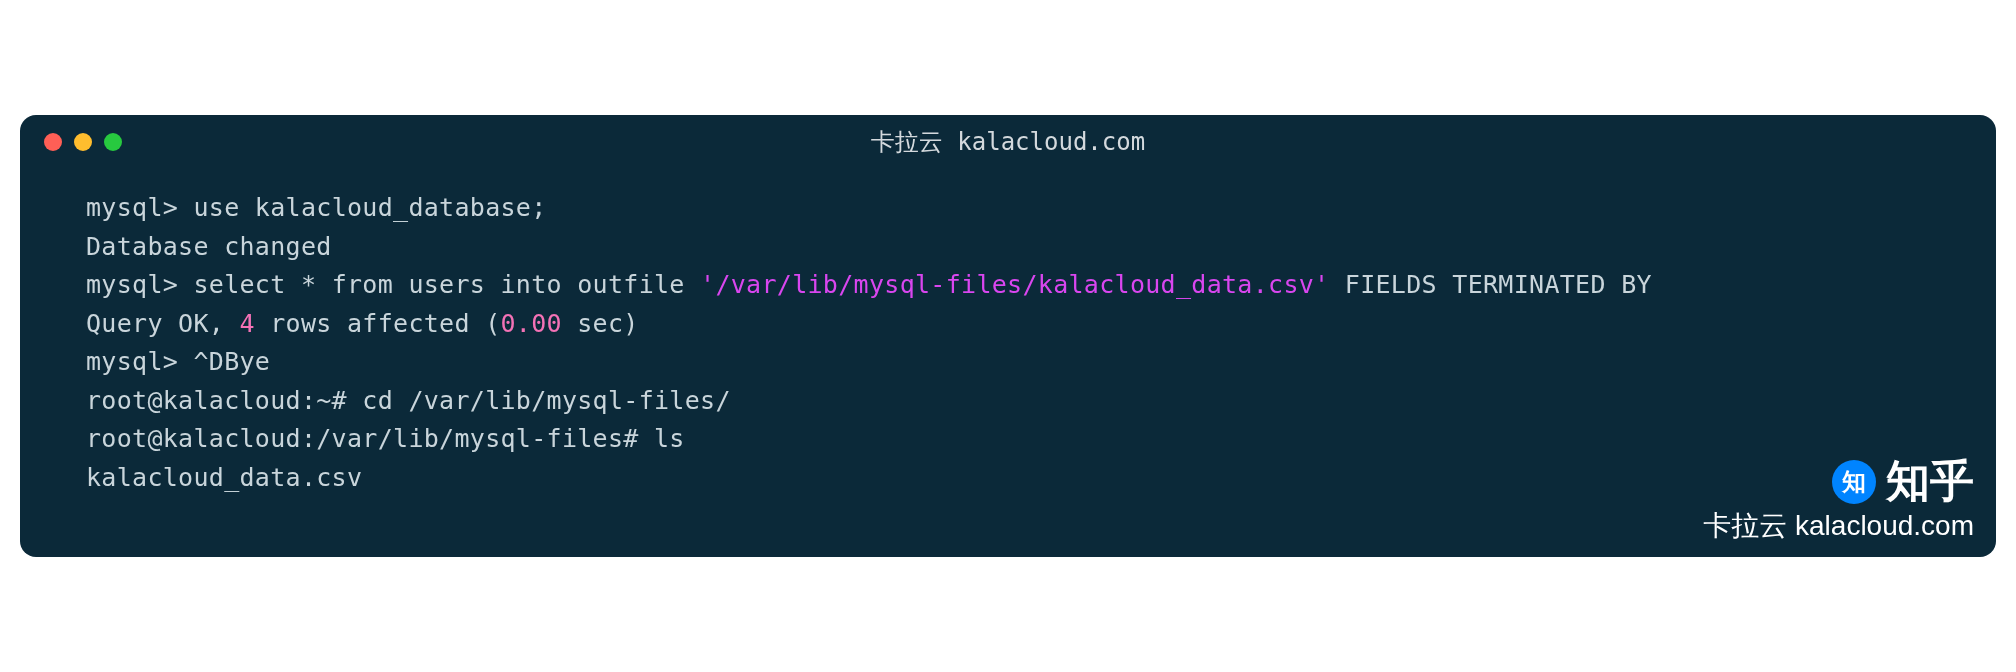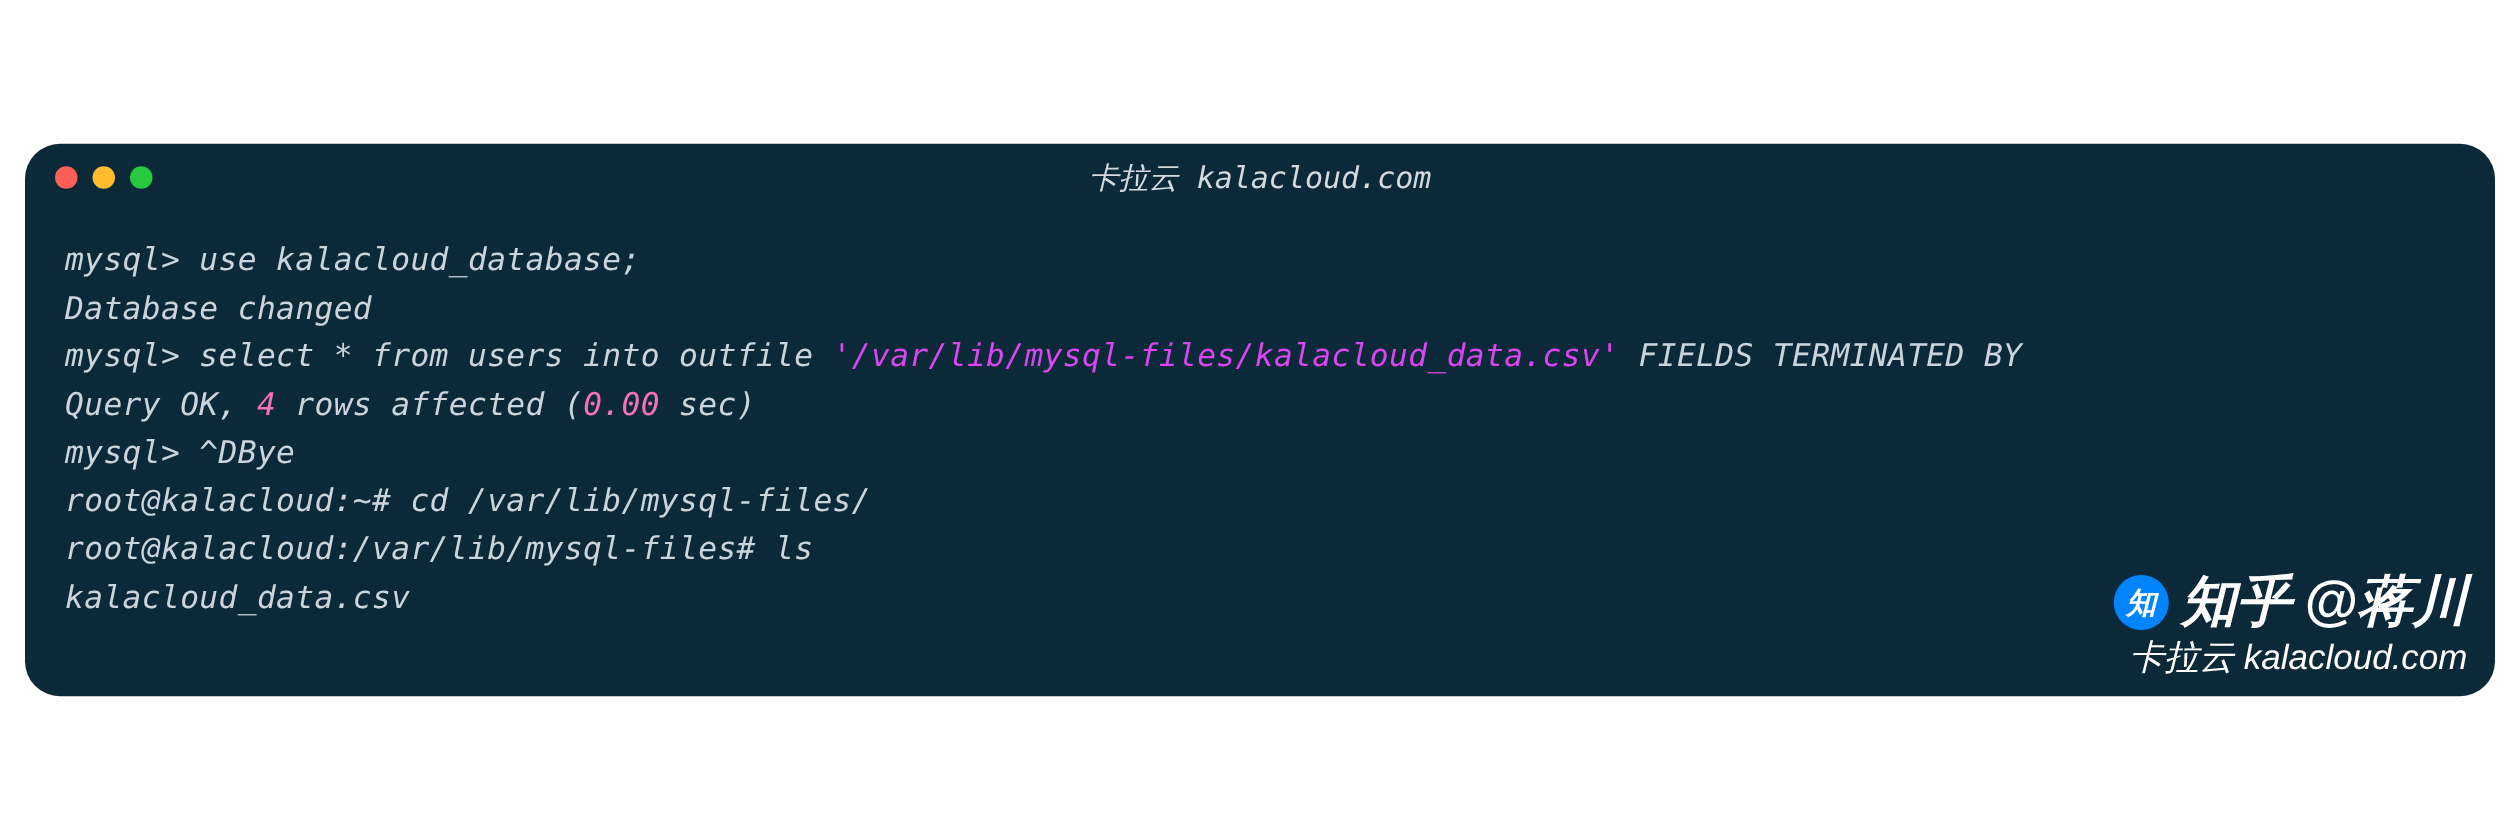--- a/index.html
+++ b/index.html
@@ -13,24 +13,23 @@
       font-family: 'SF Mono', 'Menlo', 'Monaco', 'Consolas', monospace;
       display: flex;
       align-items: center;
       justify-content: center;
       min-height: 100vh;
     }
     .terminal-window {
       width: 2016px;
       max-width: 100%;
       background: #0b2939;
-      border-radius: 28px;
+      border-radius: 16px;
       overflow: hidden;
       position: relative;
-      font-style: italic;
     }
     .title-bar {
       display: flex;
       align-items: center;
       padding: 18px 24px;
       position: relative;
     }
     .traffic-lights {
       display: flex;
       gap: 12px;
@@ -54,20 +53,21 @@
     .terminal-body {
       padding: 20px 32px 60px 32px;
       font-size: 25px;
       line-height: 1.54;
       color: #c9d5db;
       white-space: pre;
       letter-spacing: 0.3px;
     }
     .line {
       display: block;
+      margin-left: 34px;
     }
     .prompt { color: #c9d5db; }
     .string { color: #d946ef; }
     .number { color: #f472b6; }
     .watermark {
       position: absolute;
       right: 22px;
       bottom: 12px;
       display: flex;
       flex-direction: column;
@@ -113,17 +113,16 @@
       <div class="traffic-light green"></div>
     </div>
     <div class="window-title">卡拉云 kalacloud.com</div>
   </div>
   <div class="terminal-body"><span class="line"><span class="prompt">mysql&gt; </span><span>use kalacloud_database;</span></span><span class="line">Database changed</span><span class="line"></span><span class="line"><span class="prompt">mysql&gt; </span><span>select * from users into outfile </span><span class="string">'/var/lib/mysql-files/kalacloud_data.csv'</span><span> FIELDS TERMINATED BY </span></span><span class="line"><span>Query OK, </span><span class="number">4</span><span> rows affected (</span><span class="number">0.00</span><span> sec)</span></span><span class="line"></span><span class="line"><span class="prompt">mysql&gt; </span><span>^DBye</span></span><span class="line"><span class="prompt">root@kalacloud:~# </span><span>cd /var/lib/mysql-files/</span></span><span class="line"><span class="prompt">root@kalacloud:/var/lib/mysql-files# </span><span>ls</span></span><span class="line">kalacloud_data.csv</span></div>
 
   <div class="watermark">
     <div class="watermark-top">
       <div class="zhihu-icon">知</div>
       <span>知乎</span>
-      <span>@蒋川</span>
     </div>
     <div class="watermark-bottom">卡拉云 kalacloud.com</div>
   </div>
 </div>
 
 </body></html>

